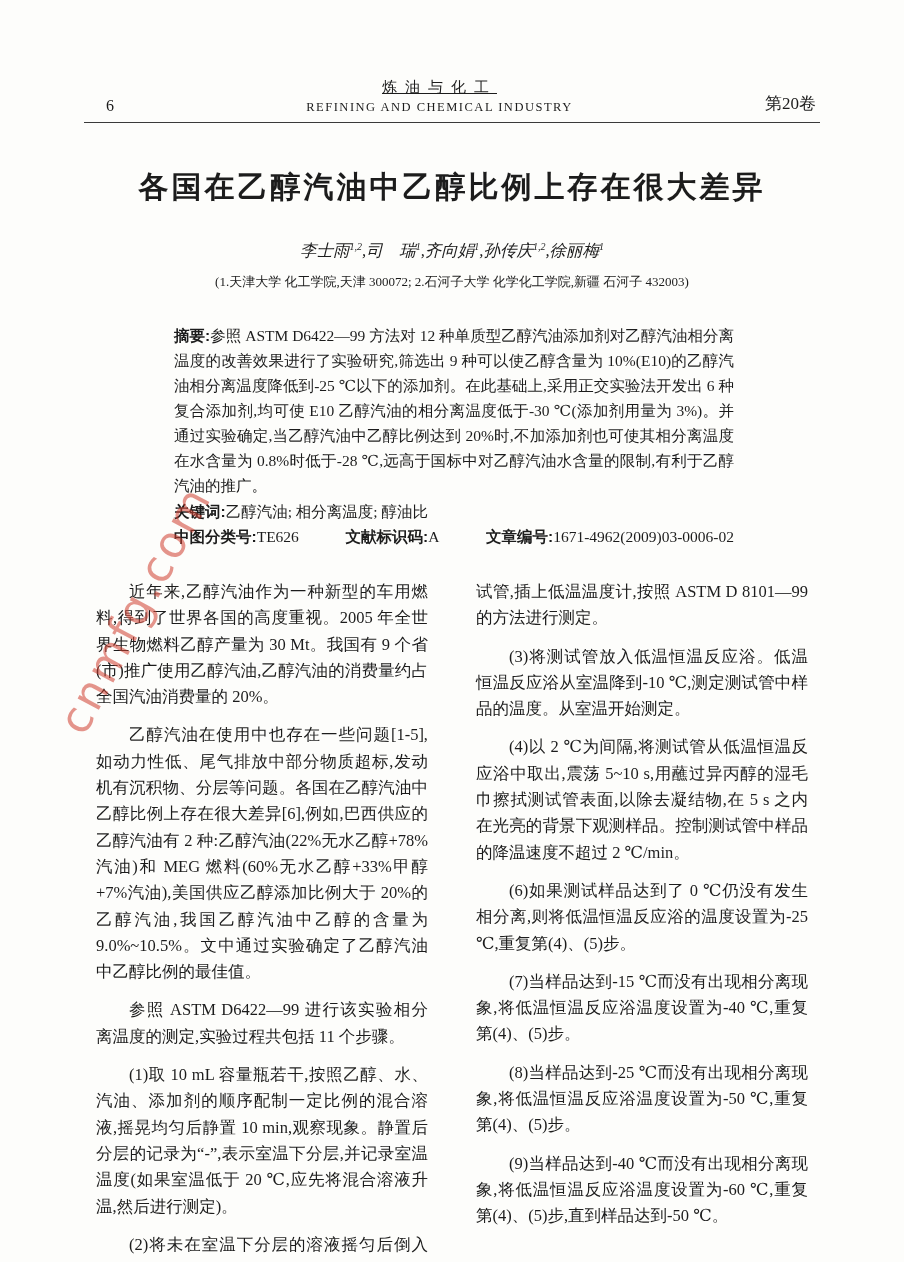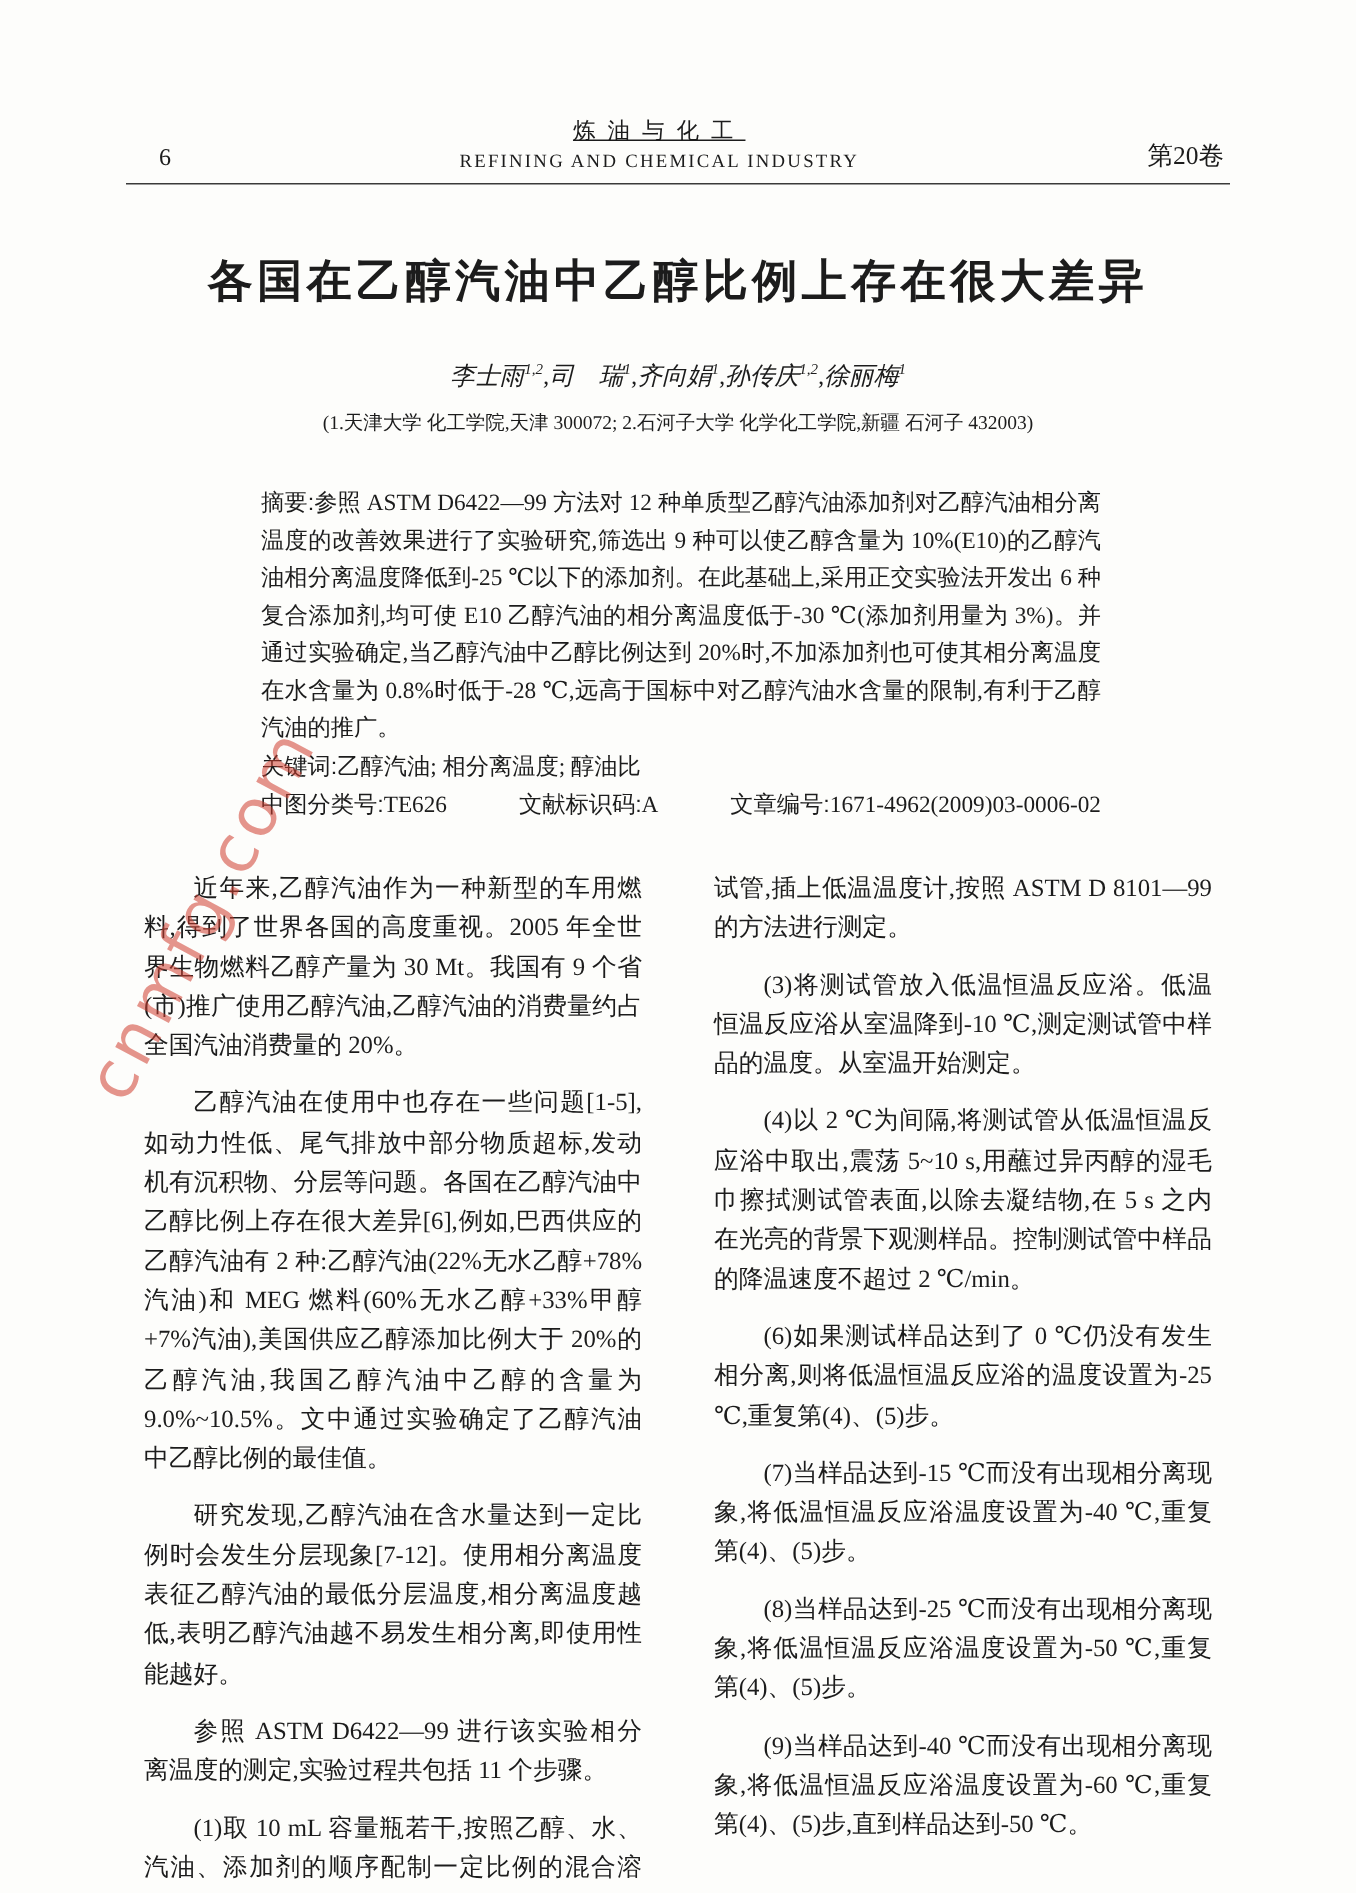--- a/index.html
+++ b/index.html
@@ -23,21 +23,21 @@
   
   .title{
     text-align:center;margin-top:44px;font-size:30px;font-weight:700;
     font-family:"Liberation Sans","DejaVu Sans",sans-serif;letter-spacing:3px;
   }
   .authors{text-align:center;margin-top:32px;font-size:16.5px;font-style:italic;}
   .authors sup{font-size:10px;}
   .affil{text-align:center;margin-top:11px;font-size:13px;}
   
   .absblock{margin:32px 86px 0 90px;font-size:15.5px;line-height:25px;text-align:justify;}
-  .blabel{font-weight:400;font-family:"Liberation Sans","DejaVu Sans",sans-serif;}
+  .blabel{font-weight:700;font-family:"Liberation Sans","DejaVu Sans",sans-serif;}
   .kwline{margin:1px 86px 0 90px;font-size:15.5px;line-height:25px;}
   .metaline{
     margin:0 86px 0 90px;font-size:15.5px;line-height:25px;
     display:flex;justify-content:space-between;
   }
   
   .bodycols{display:flex;gap:24px;margin-top:18px;}
   .col{flex:1;font-size:16.5px;line-height:26.3px;text-align:justify;}
   .col p{margin:12px;}
   .ind{text-indent:2em;}
@@ -90,21 +90,20 @@
   <div class="metaline">
     <span><span class="blabel">中图分类号:</span><span>TE626</span></span>
     <span><span class="blabel">文献标识码:</span><span>A</span></span>
     <span><span class="blabel">文章编号:</span><span>1671-4962(2009)03-0006-02</span></span>
   </div>
 
   <div class="bodycols">
     <div class="col">
       <p class="ind">近年来,乙醇汽油作为一种新型的车用燃料,得到了世界各国的高度重视。2005 年全世界生物燃料乙醇产量为 30 Mt。我国有 9 个省(市)推广使用乙醇汽油,乙醇汽油的消费量约占全国汽油消费量的 20%。</p>
       <p class="ind">乙醇汽油在使用中也存在一些问题[1-5],如动力性低、尾气排放中部分物质超标,发动机有沉积物、分层等问题。各国在乙醇汽油中乙醇比例上存在很大差异[6],例如,巴西供应的乙醇汽油有 2 种:乙醇汽油(22%无水乙醇+78%汽油)和 MEG 燃料(60%无水乙醇+33%甲醇+7%汽油),美国供应乙醇添加比例大于 20%的乙醇汽油,我国乙醇汽油中乙醇的含量为 9.0%~10.5%。文中通过实验确定了乙醇汽油中乙醇比例的最佳值。</p>
-      <p class="ind">研究发现,乙醇汽油在含水量达到一定比例时会发生分层现象[7-12]。使用相分离温度表征乙醇汽油的最低分层温度,相分离温度越低,表明乙醇汽油越不易发生相分离,即使用性能越好。</p>
       <p class="ind">参照 ASTM D6422—99 进行该实验相分离温度的测定,实验过程共包括 11 个步骤。</p>
       <p class="ind">(1)取 10 mL 容量瓶若干,按照乙醇、水、汽油、添加剂的顺序配制一定比例的混合溶液,摇晃均匀后静置 10 min,观察现象。静置后分层的记录为“-”,表示室温下分层,并记录室温温度(如果室温低于 20 ℃,应先将混合溶液升温,然后进行测定)。</p>
       <p class="ind">(2)将未在室温下分层的溶液摇匀后倒入测</p>
     </div>
     <div class="col">
       <p>试管,插上低温温度计,按照 ASTM D 8101—99 的方法进行测定。</p>
       <p class="ind">(3)将测试管放入低温恒温反应浴。低温恒温反应浴从室温降到-10 ℃,测定测试管中样品的温度。从室温开始测定。</p>
       <p class="ind">(4)以 2 ℃为间隔,将测试管从低温恒温反应浴中取出,震荡 5~10 s,用蘸过异丙醇的湿毛巾擦拭测试管表面,以除去凝结物,在 5 s 之内在光亮的背景下观测样品。控制测试管中样品的降温速度不超过 2 ℃/min。</p>
       <p class="ind">(6)如果测试样品达到了 0 ℃仍没有发生相分离,则将低温恒温反应浴的温度设置为-25 ℃,重复第(4)、(5)步。</p>
       <p class="ind">(7)当样品达到-15 ℃而没有出现相分离现象,将低温恒温反应浴温度设置为-40 ℃,重复第(4)、(5)步。</p>

